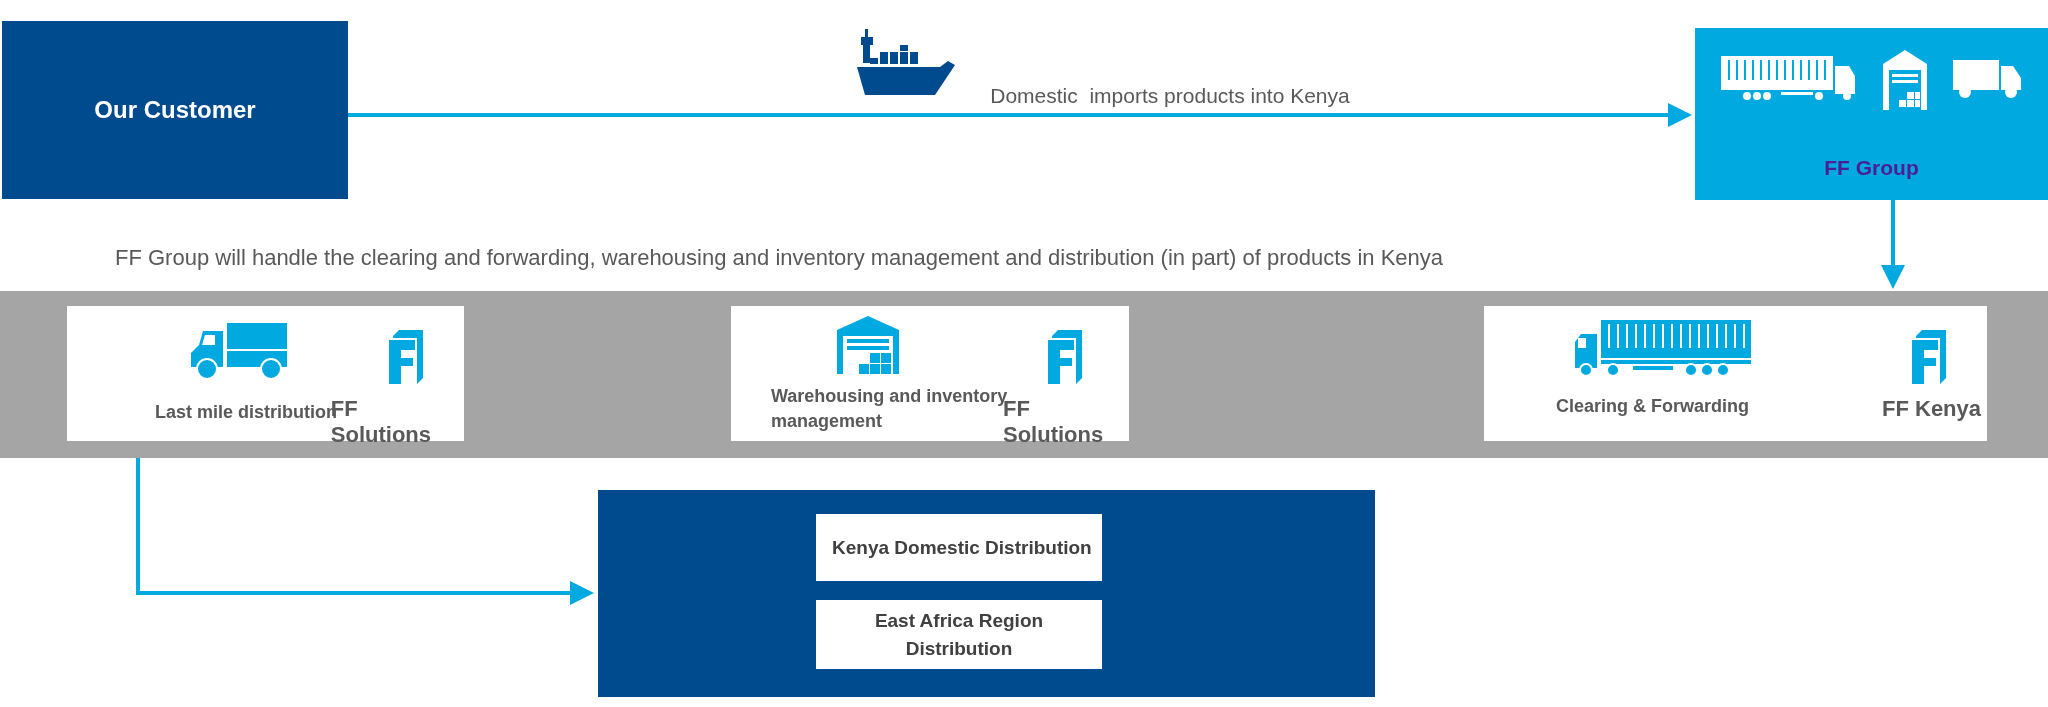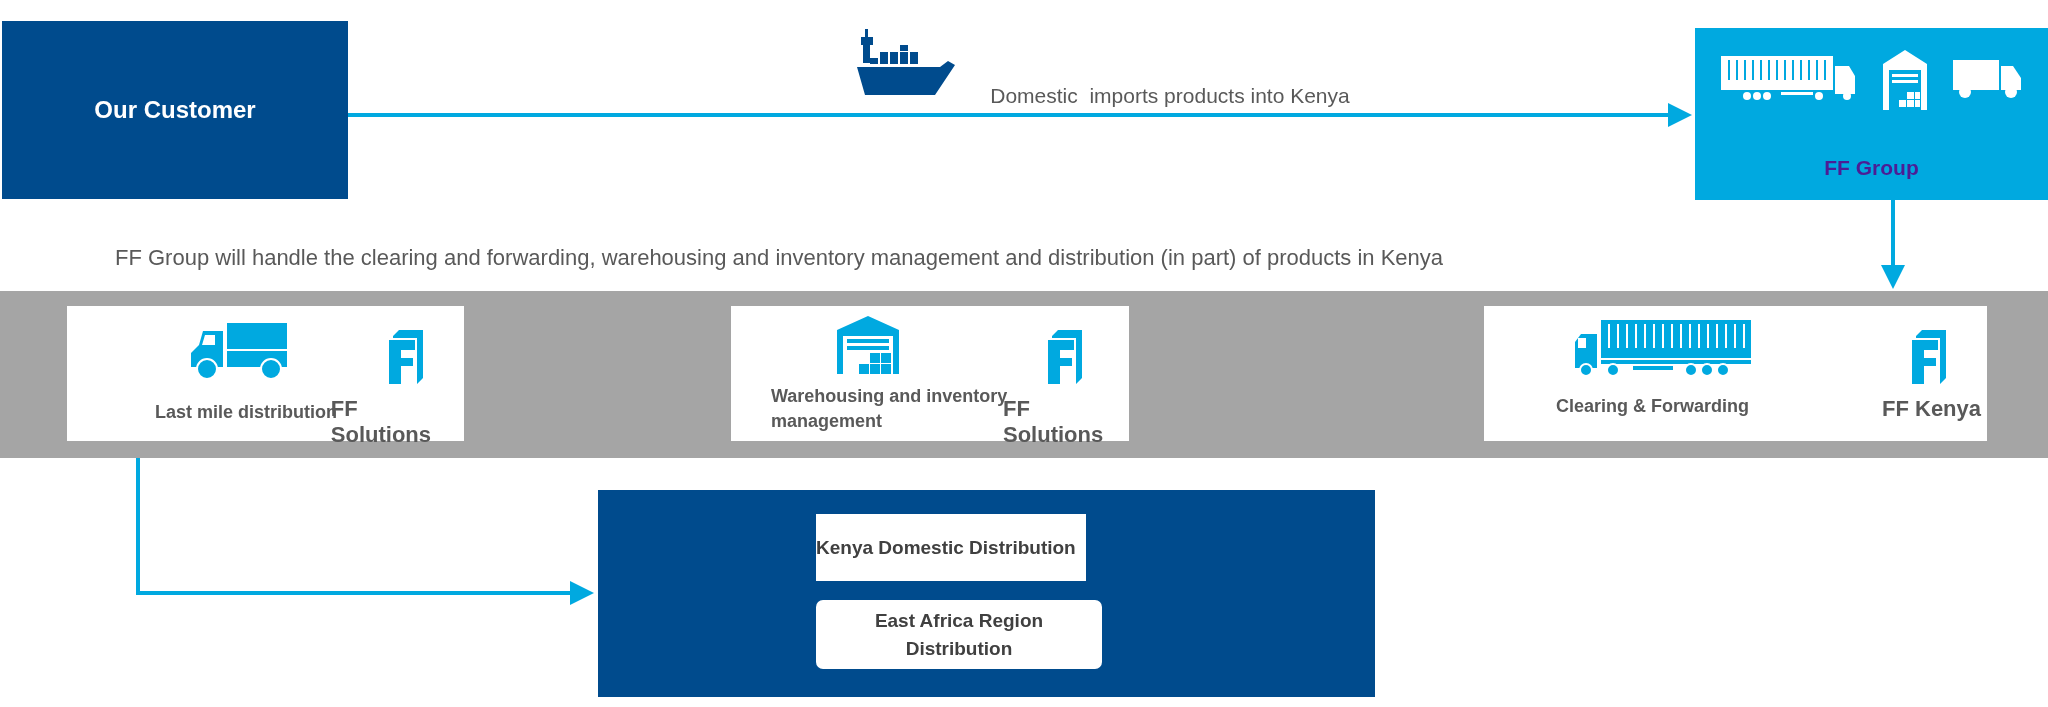--- a/index.html
+++ b/index.html
@@ -25,22 +25,22 @@
   .card { position:absolute; top: 306px; height: 135px; background:#fff; }
   #card-last { left: 20px; width: 397px; margin-left: 47px; }
   #card-ware { left: 731px; width: 398px; text-decoration: underline; }
   #card-clear { left: 1484px; width: 503px; }
 
   .card-label { position:absolute; font-size:18px; font-weight:bold; color:#595959; }
   .ff-label { position:absolute; font-size:22px; font-weight:bold; color:#595959; }
 
   #dist-box { left: 598px; top: 490px; width: 777px; height: 207px; }
   .dist-item { position:absolute; left: 218px; width: 286px; background:#fff; display:flex; align-items:center; justify-content:center; text-align:center; font-size:19px; font-weight:bold; color:#404040; line-height:28px; }
-  #dist-kenya { top: 24px; height: 67px; justify-content:flex-start; width:270px; }
-  #dist-ea { top: 110px; height: 69px; border-radius: 7px; }
+  #dist-kenya { top: 24px; height: 67px; justify-content:flex-start; padding-left:16px; width:270px; }
+  #dist-ea { top: 110px; height: 69px; }
 
   svg.overlay { position:absolute; left:0; top:0; }
 </style>
 </head>
 <body>
 
 <svg class="overlay" width="2048" height="707">
   <defs>
     <marker id="ah-blue" markerWidth="6" markerHeight="6" refX="5" refY="3" orient="auto" markerUnits="strokeWidth">
       <path d="M0,0 L6,3 L0,6 z" fill="#00a9e0"></path>

